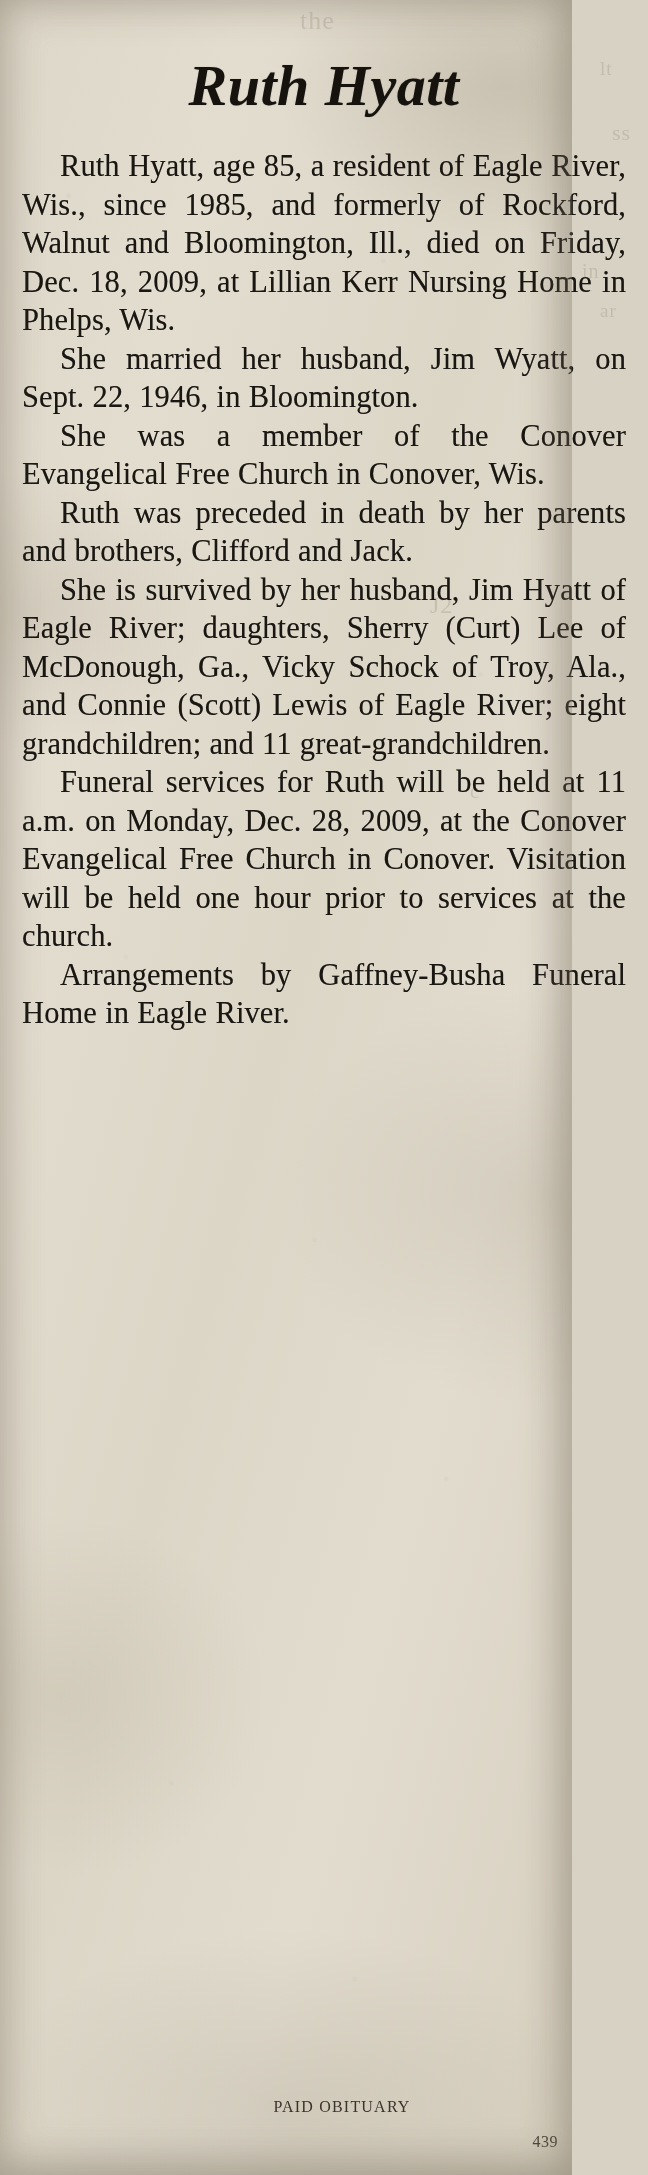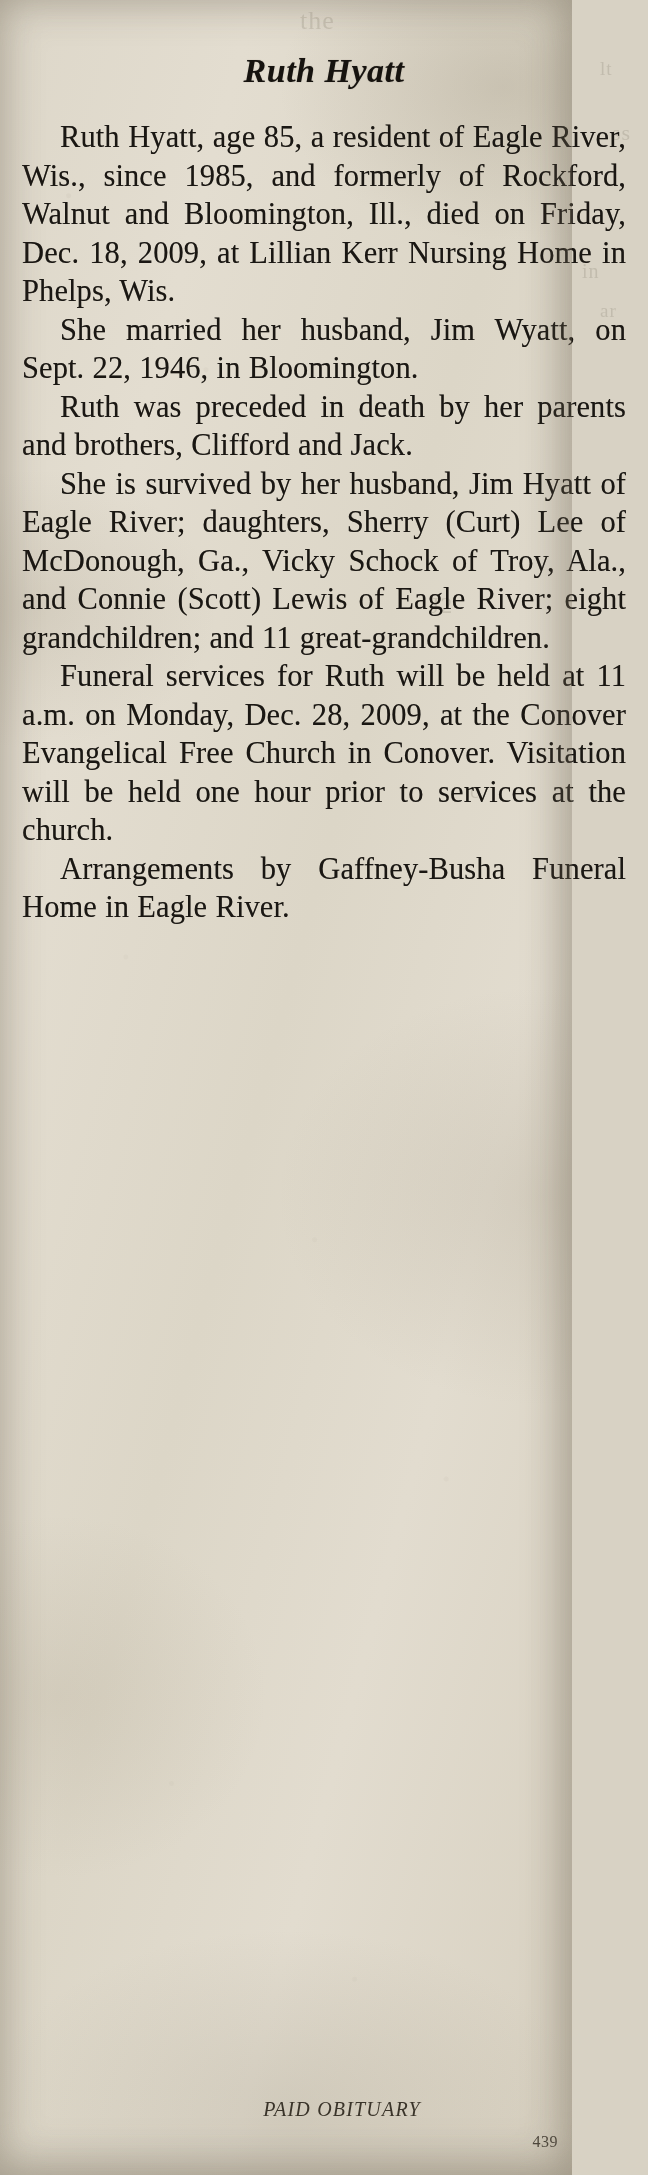--- a/index.html
+++ b/index.html
@@ -66,21 +66,21 @@
     padding: 0 22px;
     box-sizing: border-box;
   }
 
   #headline {
     margin: 52px 0 28px 0;
     text-align: center;
     font-family: "Liberation Serif", serif;
     font-weight: bold;
     font-style: italic;
-    font-size: 34px;
+    font-size: 58px;
     letter-spacing: 0.5px;
     color: #16130f;
     text-shadow: 0 0 1px rgba(30,26,20,0.35);
   }
 
   .para {
     margin: 0 0 0 0;
     text-indent: 38px;
     text-align: justify;
     text-align-last: left;
@@ -94,22 +94,21 @@
 
   #footer {
     position: absolute;
     left: 0;
     top: 2098px;
     width: 648px;
     text-align: center;
   }
   #paid-obituary {
     font-family: "Liberation Serif", serif;
-    font-style: italic;
-    font-size: 20px;
+    font-size: 16px;
     letter-spacing: 1.2px;
     color: #3a342a;
     margin-left: 36px;
   }
   #page-number {
     position: absolute;
     right: 14px;
     top: 2133px;
     font-family: Liberation Serif, serif;
     font-size: 16px;
@@ -142,20 +141,21 @@
   <span class="bleed" style="left:600px; top:300px; font-size:19px;">ar</span>
   <span class="bleed" style="left:430px; top:592px; font-size:24px;">J2</span>
   <span class="bleed" style="left:470px; top:780px; font-size:20px;">c</span>
 
   <div id="content">
 
     <h1 id="headline">Ruth Hyatt</h1>
 
     <p class="para">Ruth Hyatt, age 85, a resident of Eagle River, Wis., since 1985, and formerly of Rockford, Walnut and Bloomington, Ill., died on Friday, Dec. 18, 2009, at Lillian Kerr Nursing Home in Phelps, Wis.</p>
     <p class="para">She married her husband, Jim Wyatt, on Sept. 22, 1946, in Bloomington.</p>
+    <p class="para">She was a member of the Conover Evangelical Free Church in Conover, Wis.</p>
     <p class="para">Ruth was preceded in death by her parents and brothers, Clifford and Jack.</p>
     <p class="para">She is survived by her husband, Jim Hyatt of Eagle River; daughters, Sherry (Curt) Lee of McDonough, Ga., Vicky Schock of Troy, Ala., and Connie (Scott) Lewis of Eagle River; eight grandchildren; and 11 great-grandchildren.</p>
     <p class="para">Funeral services for Ruth will be held at 11 a.m. on Monday, Dec. 28, 2009, at the Conover Evangelical Free Church in Conover. Visitation will be held one hour prior to services at the church.</p>
     <p class="para">Arrangements by Gaffney-Busha Funeral Home in Eagle River.</p>
 
   </div>
 
   <div id="footer">
     <span id="paid-obituary">PAID OBITUARY</span>
   </div>

